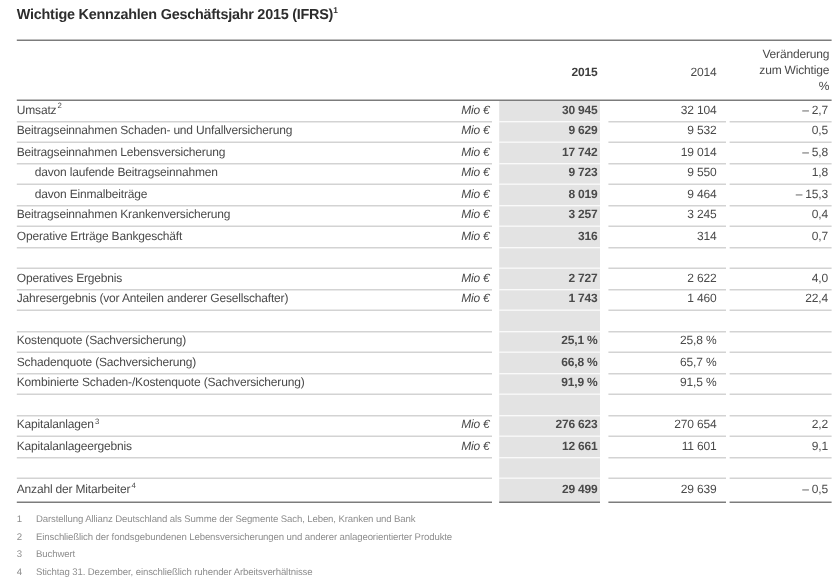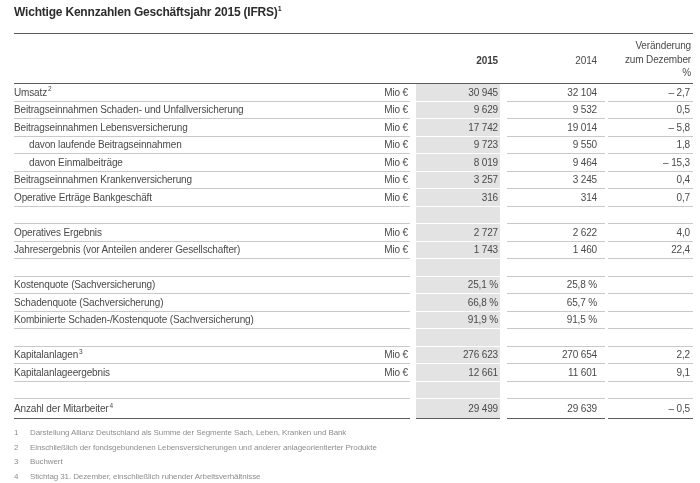--- a/index.html
+++ b/index.html
@@ -29,54 +29,54 @@
   .row.last{height:20px;}
   .cell{box-sizing:border-box;display:flex;align-items:center;overflow:hidden;}
   .c-label{
     width:396px;border-bottom:1px solid #c9c9c9;
     justify-content:space-between;padding-right:2px;
   }
   .c-label.indent{padding-left:15px;}
   .c-label sup{font-size:6.5px;vertical-align:super;line-height:0;margin-left:1px;}
   .c-g15{
     width:84px;margin-left:6px;background:#e3e3e3;border-bottom:1px solid #ffffff;
-    justify-content:flex-end;padding-right:2px;
+    justify-content:flex-end;padding-right:2px;font-weight:bold;
   }
   .c-y14{
     width:98px;margin-left:7px;border-bottom:1px solid #c9c9c9;
     justify-content:flex-end;padding-right:8px;
   }
   .c-chg{
     width:85px;margin-left:3px;border-bottom:1px solid #c9c9c9;
     justify-content:flex-end;padding-right:3px;
   }
   .row.last .c-label,.row.last .c-y14,.row.last .c-chg{border-bottom:1px solid #5c5c5c;}
   .row.last .c-g15{border-bottom:1px solid #5c5c5c;}
-  .unit{color:#4a4a4a;}
+  .unit{color:#4a4a4a;font-style:italic;}
   .footnotes{
     position:absolute;left:14px;top:426px;width:664px;
     font-size:8px;color:#8e8e8e;letter-spacing:-0.1px;
   }
   .fn{display:flex;line-height:14.6px;}
   .fn-num{width:16px;flex:none;}
 </style>
 </head>
 <body>
 
 <div class="page">
 
   <div class="title"><span>Wichtige Kennzahlen Geschäftsjahr 2015 (IFRS)</span><sup>1</sup></div>
 
   <div class="tbl">
     <div class="thead">
       <div class="h-abs h-2015">2015</div>
       <div class="h-abs h-2014">2014</div>
       <div class="h-abs h-chg">
         <div>Veränderung</div>
-        <div>zum Dezember</div>
+        <div>zum Wichtige</div>
         <div>%</div>
       </div>
     </div>
     <div>
         <div class="row">
           <div class="cell c-label">
             <span class="lab">Umsatz<sup>2</sup></span>
             <span class="unit">Mio €</span>
           </div>
           <div class="cell c-g15">30 945</div>

